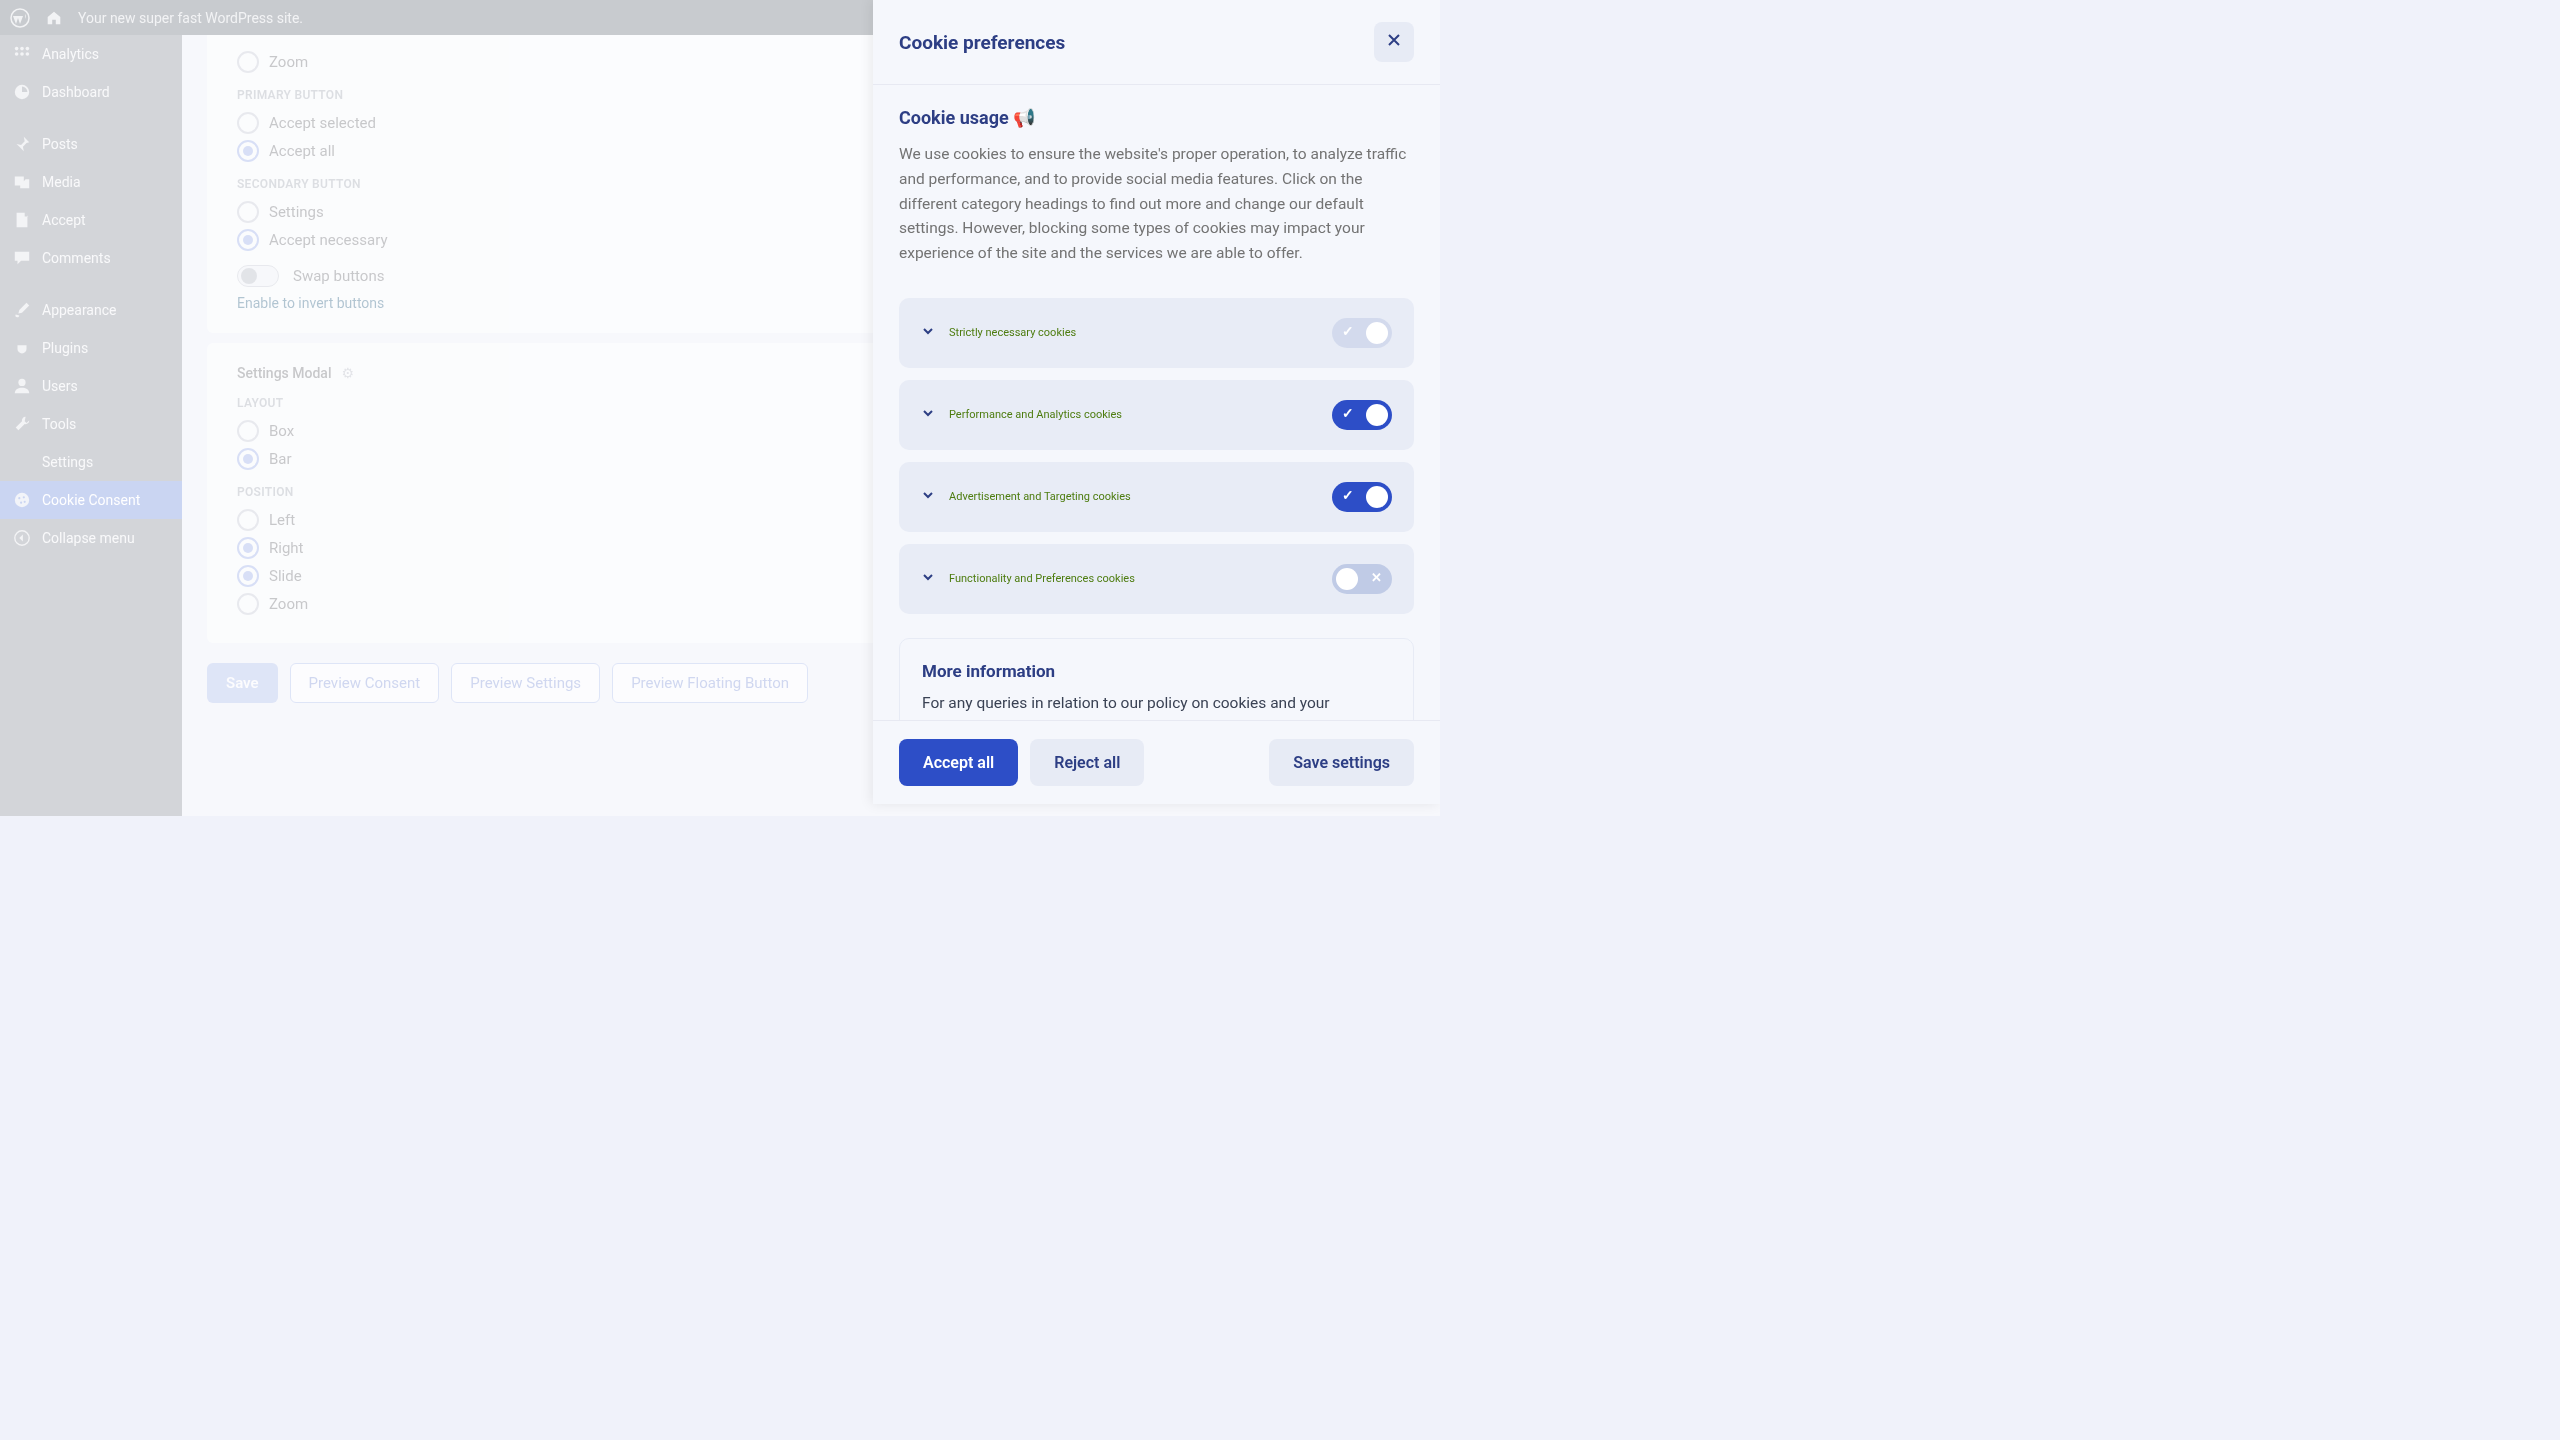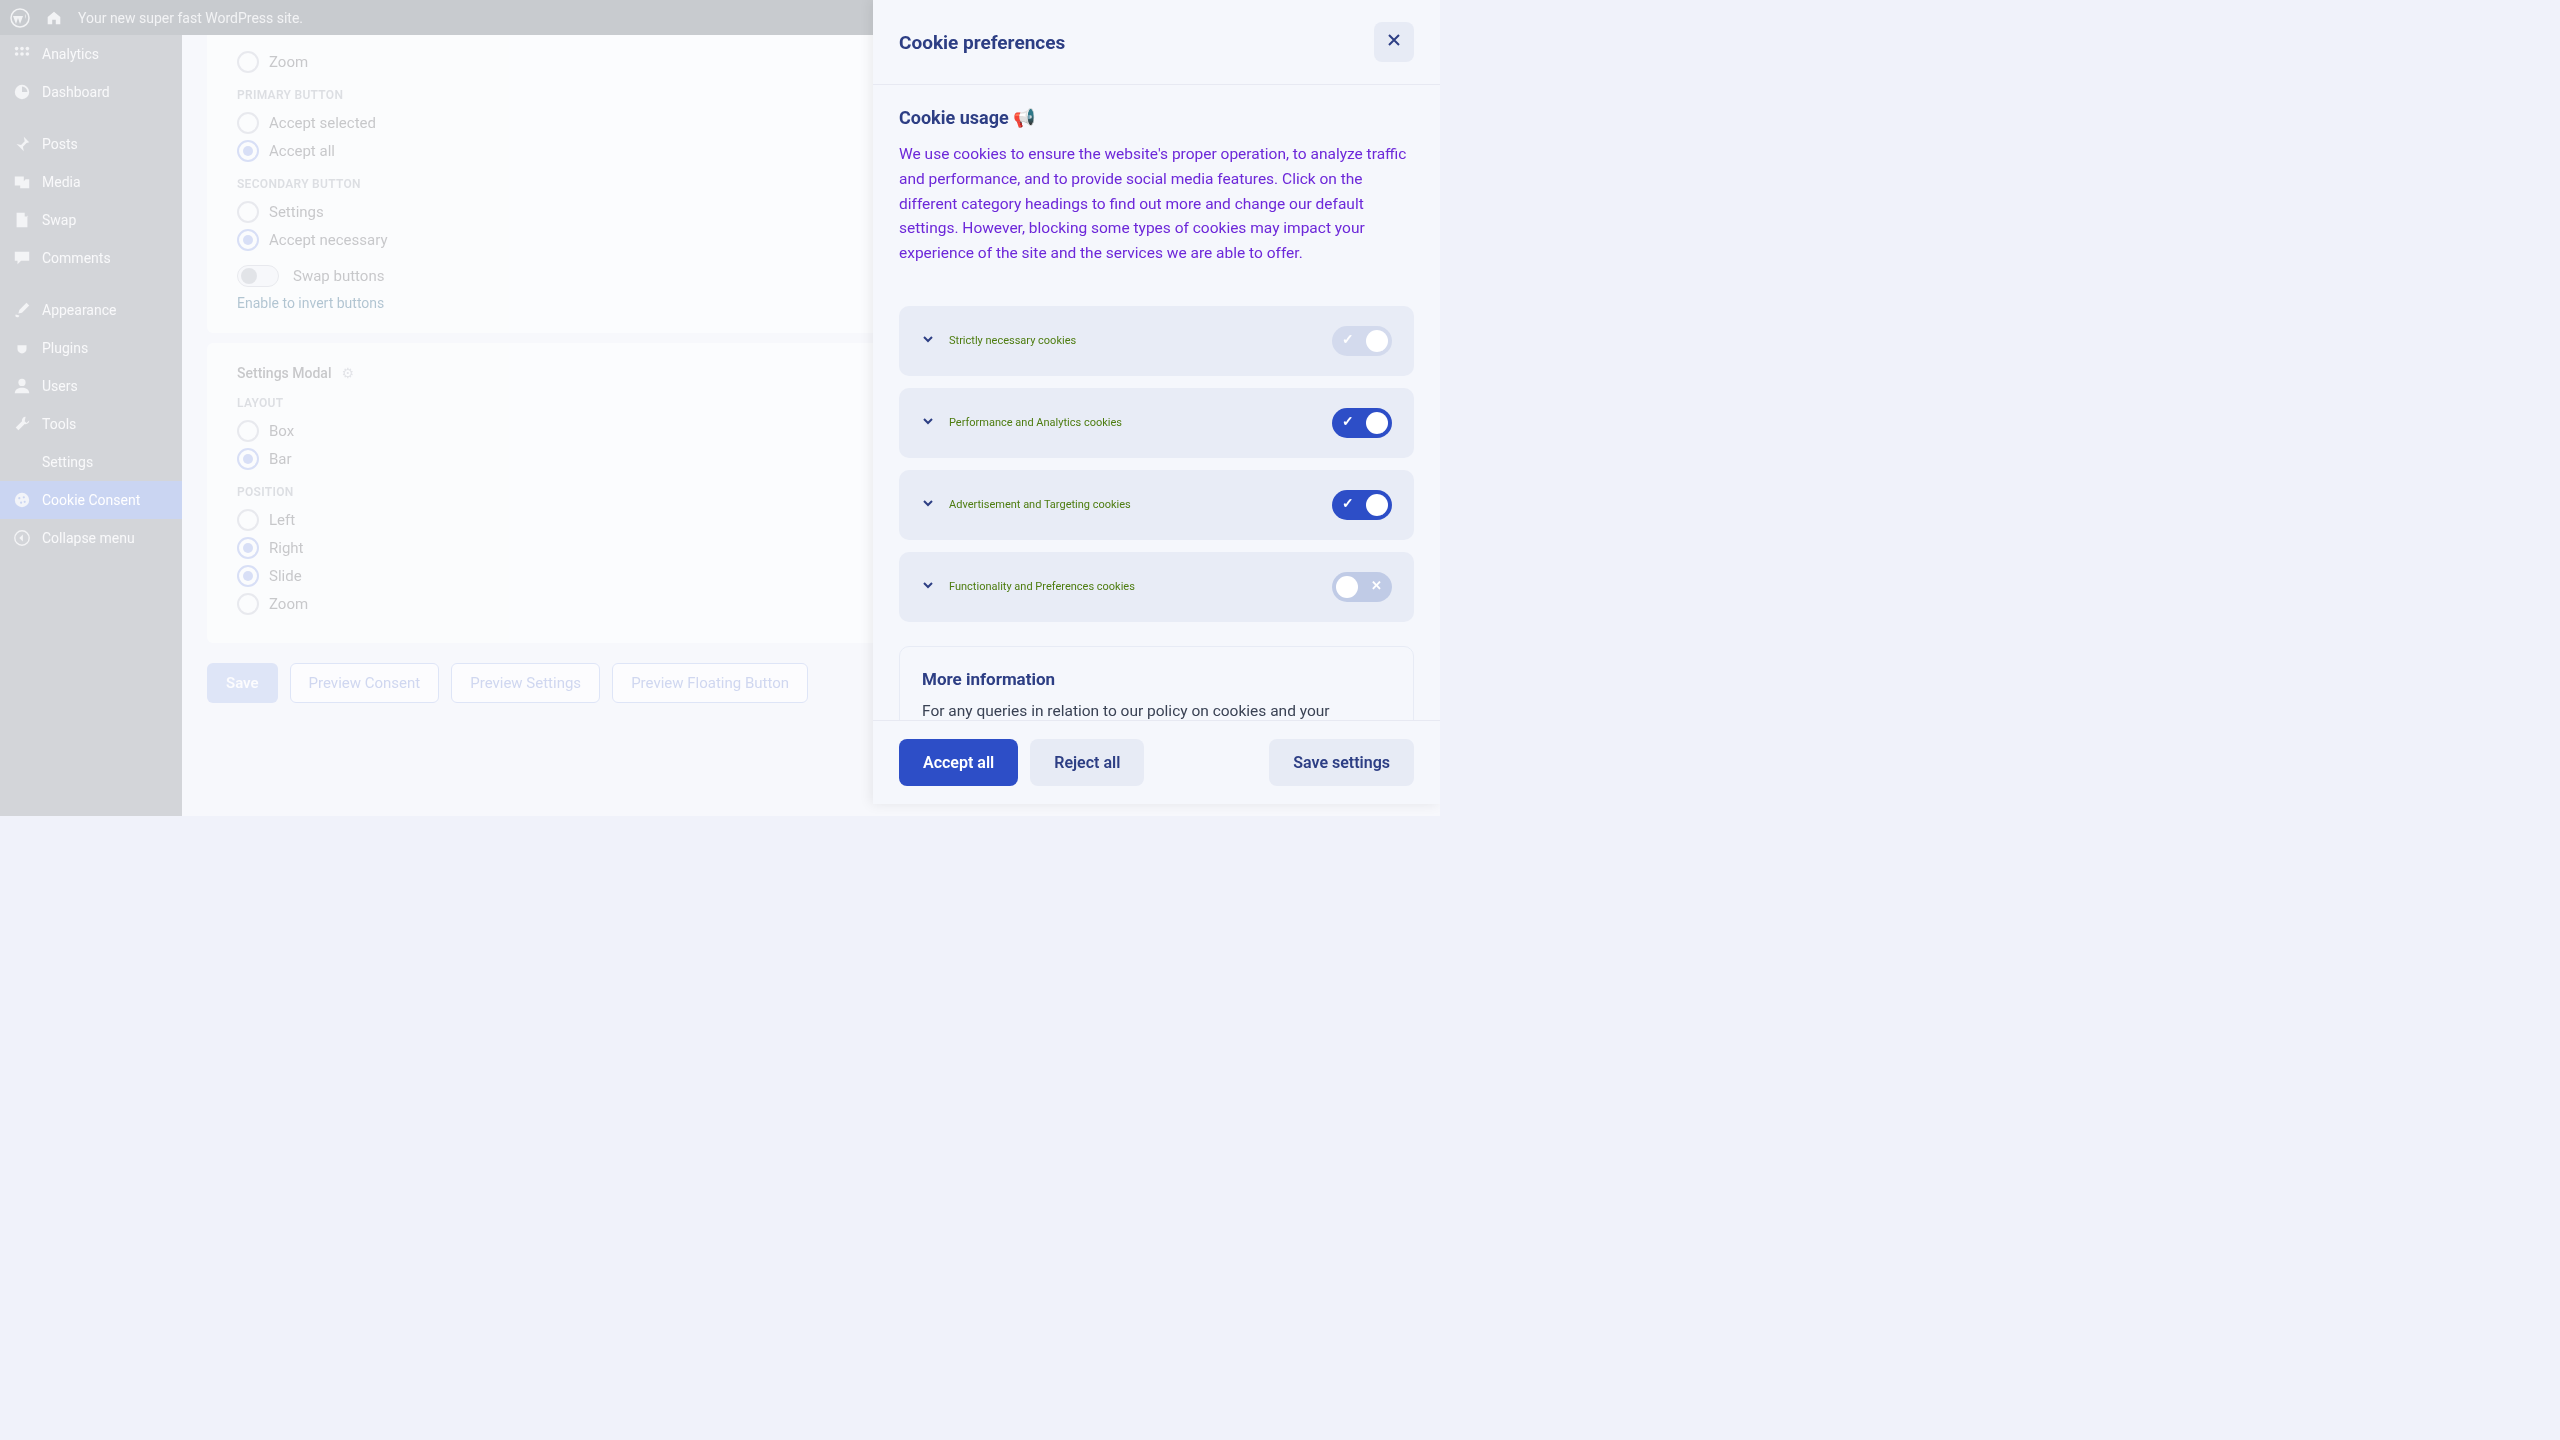--- a/index.html
+++ b/index.html
@@ -42,21 +42,21 @@
 
 .overlay-dim { position: absolute; inset: 0; background: rgba(255,255,255,0.45); }
 
 
 .cookie-panel { position: absolute; right: 0; top: 0; bottom: 12px; width: 567px; background: #f5f7fc; display: flex; flex-direction: column; box-shadow: -2px 0 12px rgba(0,0,0,0.08); }
 .cp-header { display: flex; align-items: center; justify-content: space-between; padding: 22px 26px; border-bottom: 1px solid #e7e9f2; }
 .cp-header h2 { color: #2d3e84; font-size: 19px; font-weight: 700; }
 .cp-close { width: 40px; height: 40px; background: #e7ebf5; border-radius: 8px; display: flex; align-items: center; justify-content: center; cursor: pointer; }
 .cp-body { flex: 1; overflow-y: auto; padding: 22px 26px; }
 .cp-body h3 { color: #2d3e84; font-size: 18px; font-weight: 700; margin-bottom: 14px; }
-.cp-body p { color: #6d28d9; font-size: 15.5px; line-height: 1.6; margin-bottom: 40px; }
+.cp-body p { color: #737373; font-size: 15.5px; line-height: 1.6; margin-bottom: 32px; }
 .cat { background: #e8ecf6; border-radius: 10px; padding: 20px 22px; margin-bottom: 12px; display: flex; align-items: center; }
 .cat .chev { margin-right: 14px; color: #2d3e84; }
 .cat .cat-label { flex: 1; color: #4d7c0f; font-size: 11px; font-weight: 400; }
 .cat-toggle { width: 60px; height: 30px; border-radius: 15px; position: relative; cursor: pointer; }
 .cat-toggle.on { background: #2d4ec7; }
 .cat-toggle.on::before { content:"✓"; color: #fff; position: absolute; left: 10px; top: 5px; font-size: 14px; font-weight: bold; }
 .cat-toggle.on::after { content:""; position: absolute; width: 22px; height: 22px; background: #fff; border-radius: 50%; top: 4px; right: 4px; }
 .cat-toggle.off { background: #c0cbe6; }
 .cat-toggle.off::before { content:"✕"; color: #fff; position: absolute; right: 10px; top: 6px; font-size: 13px; font-weight: bold; }
 .cat-toggle.off::after { content:""; position: absolute; width: 22px; height: 22px; background: #fff; border-radius: 50%; top: 4px; left: 4px; }
@@ -128,21 +128,21 @@
         </svg>
       </span>
       <span>Media</span>
     </div>
   <div class="menu-item">
       <span class="menu-icon">
         <svg width="18" height="18" viewBox="0 0 20 20">
           <path d="M4 2h9l3 3v13H4zM13 2v4h4"></path>
         </svg>
       </span>
-      <span>Swap</span>
+      <span>Accept</span>
     </div>
   <div class="menu-item">
       <span class="menu-icon">
         <svg width="18" height="18" viewBox="0 0 20 20">
           <path d="M2 3h16v10H9l-4 4v-4H2z"></path>
         </svg>
       </span>
       <span>Comments</span>
     </div>
   <div class="sep"></div>

